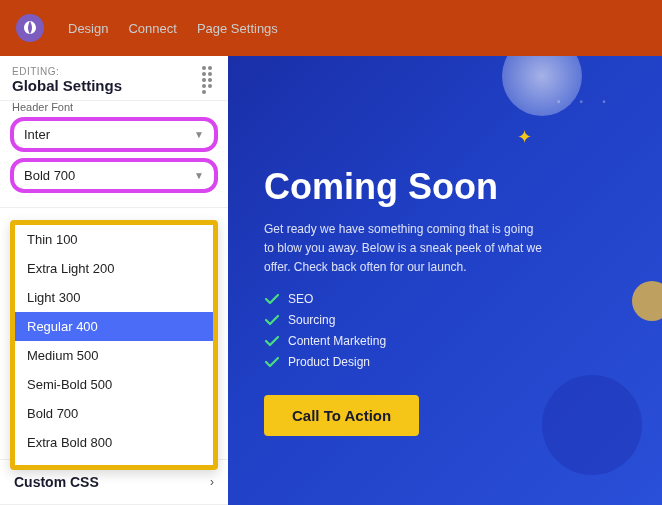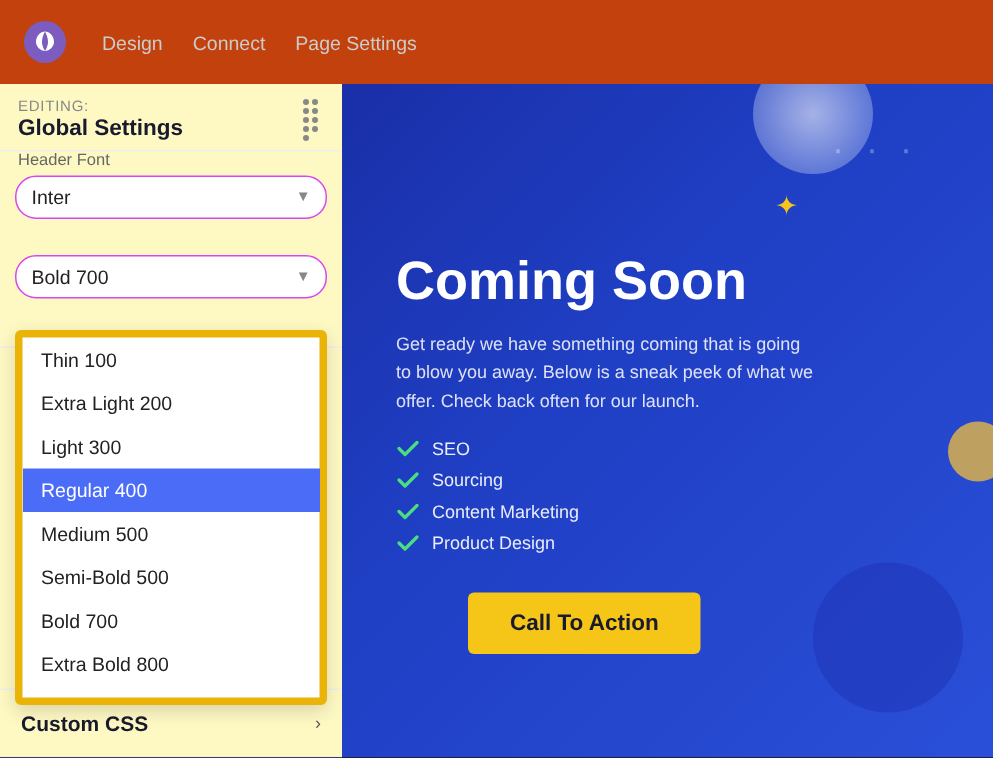--- a/index.html
+++ b/index.html
@@ -29,21 +29,21 @@
       cursor: pointer;
       padding: 4px 0;
     }
 
     
     .main { display: flex; flex: 1; overflow: hidden; }
 
     
     .sidebar {
       width: 228px;
-      background: #fef9c3;
+      background: #ffffff;
       flex-shrink: 0;
       display: flex;
       flex-direction: column;
       overflow: hidden;
       position: relative;
     }
     .sidebar-header {
       padding: 10px 12px 6px 12px;
       border-bottom: 1px solid #eee;
       display: flex; align-items: center; justify-content: space-between;
@@ -62,29 +62,29 @@
       padding: 12px 14px;
       cursor: pointer;
     }
     .section-title { font-size: 14px; font-weight: 600; color: #1a1a2e; }
     .section-arrow { font-size: 12px; color: #555; }
 
     .section-content { padding: 0 10px 8px 10px; }
     .field-label { font-size: 11px; color: #666; margin-bottom: 4px; padding-left: 2px; }
     .select-box {
       width: 100%;
-      border: 1px solid #d946ef;
+      border: 4px solid #d946ef;
       border-radius: 14px;
       padding: 6px 10px;
       font-size: 13px;
       color: #222;
       display: flex; align-items: center; justify-content: space-between;
       cursor: pointer;
       background: #fff;
-      margin-bottom: 24px;
+      margin-bottom: 6px;
     }
     .select-box-arrow { font-size: 10px; color: #888; }
 
     
     .dropdown {
       position: absolute;
       left: 10px;
       right: 10px;
       top: 164px;
       background: #fff;
@@ -194,21 +194,20 @@
       background: #f5c518;
       color: #1a1a2e;
       border: none;
       border-radius: 4px;
       padding: 12px 28px;
       font-size: 15px;
       font-weight: 700;
       cursor: pointer;
       align-self: flex-start;
       margin-top: 4px;
-      margin-left: 48px;
     }
     .preview-content { display: flex; flex-direction: column; position: relative; z-index: 2; }
   </style>
 </head>
 <body>
 
 <div class="topbar">
   <div class="topbar-logo">
     <svg viewBox="0 0 16 16" fill="white" xmlns="http://www.w3.org/2000/svg">
       <path d="M8 1 C5 1, 2 4, 2 8 C2 11, 5 14, 8 14 C8 14, 6 11, 6 8 C6 5, 7 3, 8 1 Z M8 1 C11 1, 14 4, 14 8 C14 11, 11 14, 8 14 C8 14, 10 11, 10 8 C10 5, 9 3, 8 1 Z"></path>

